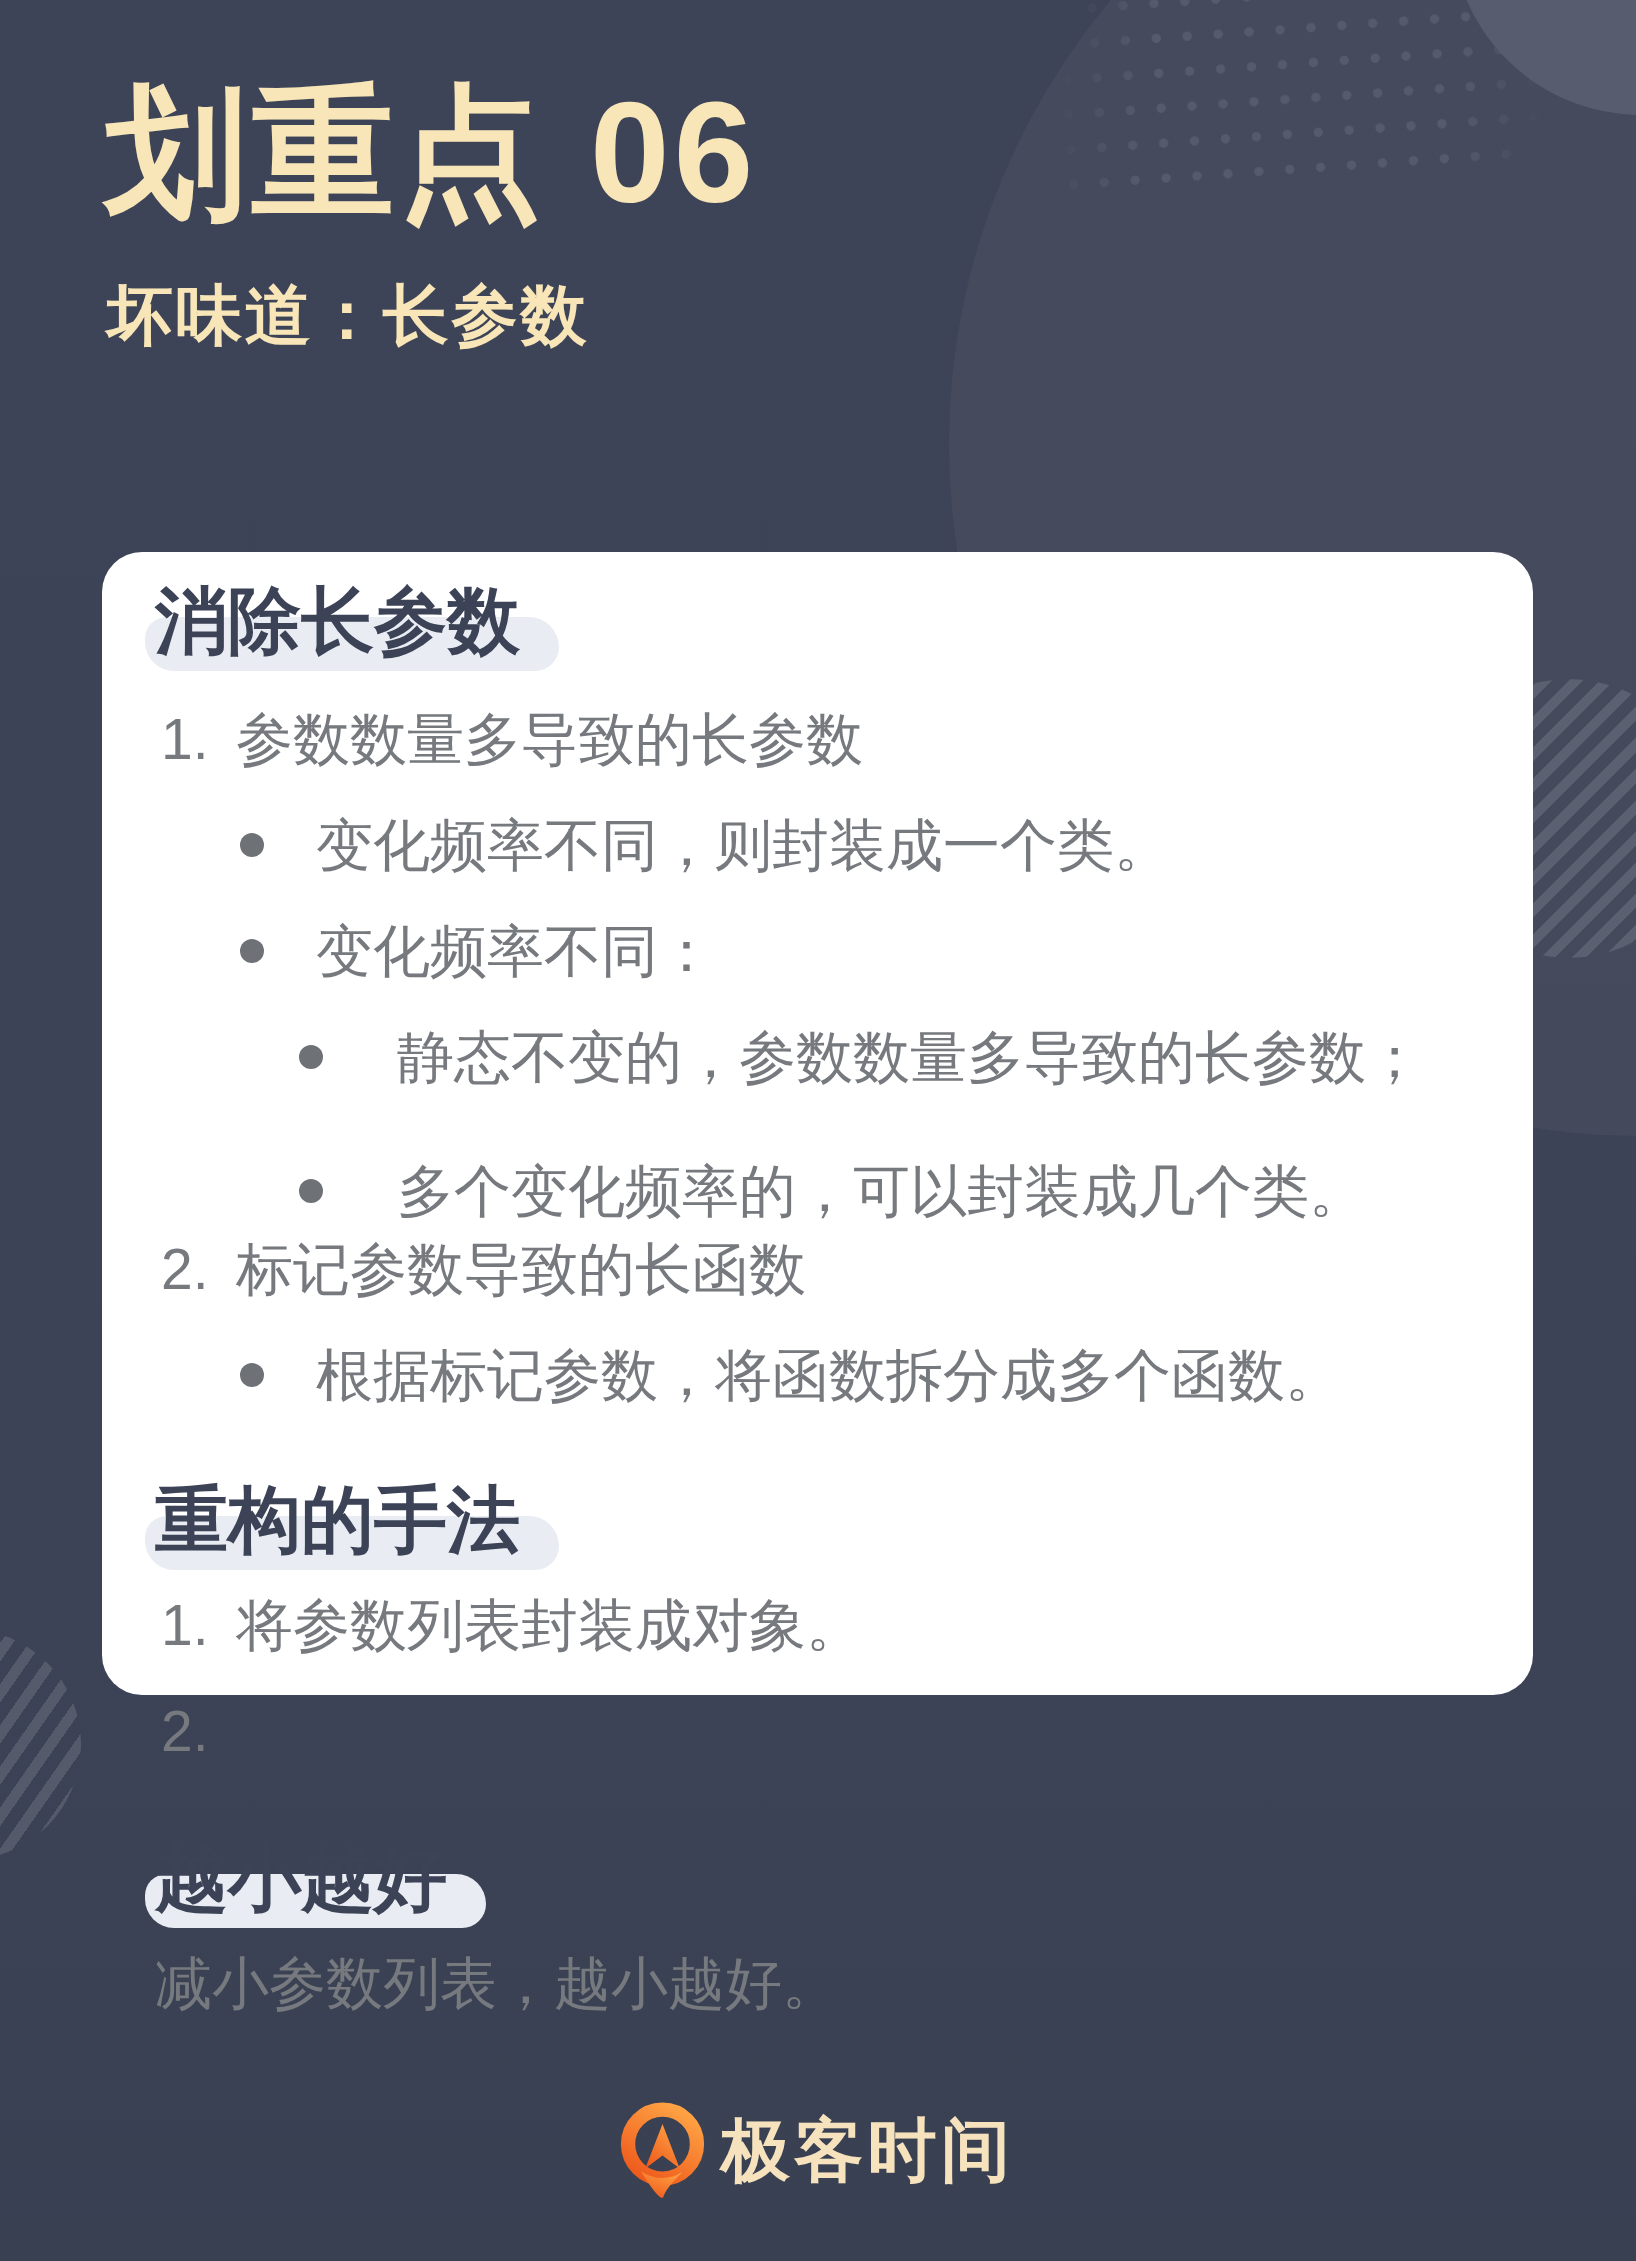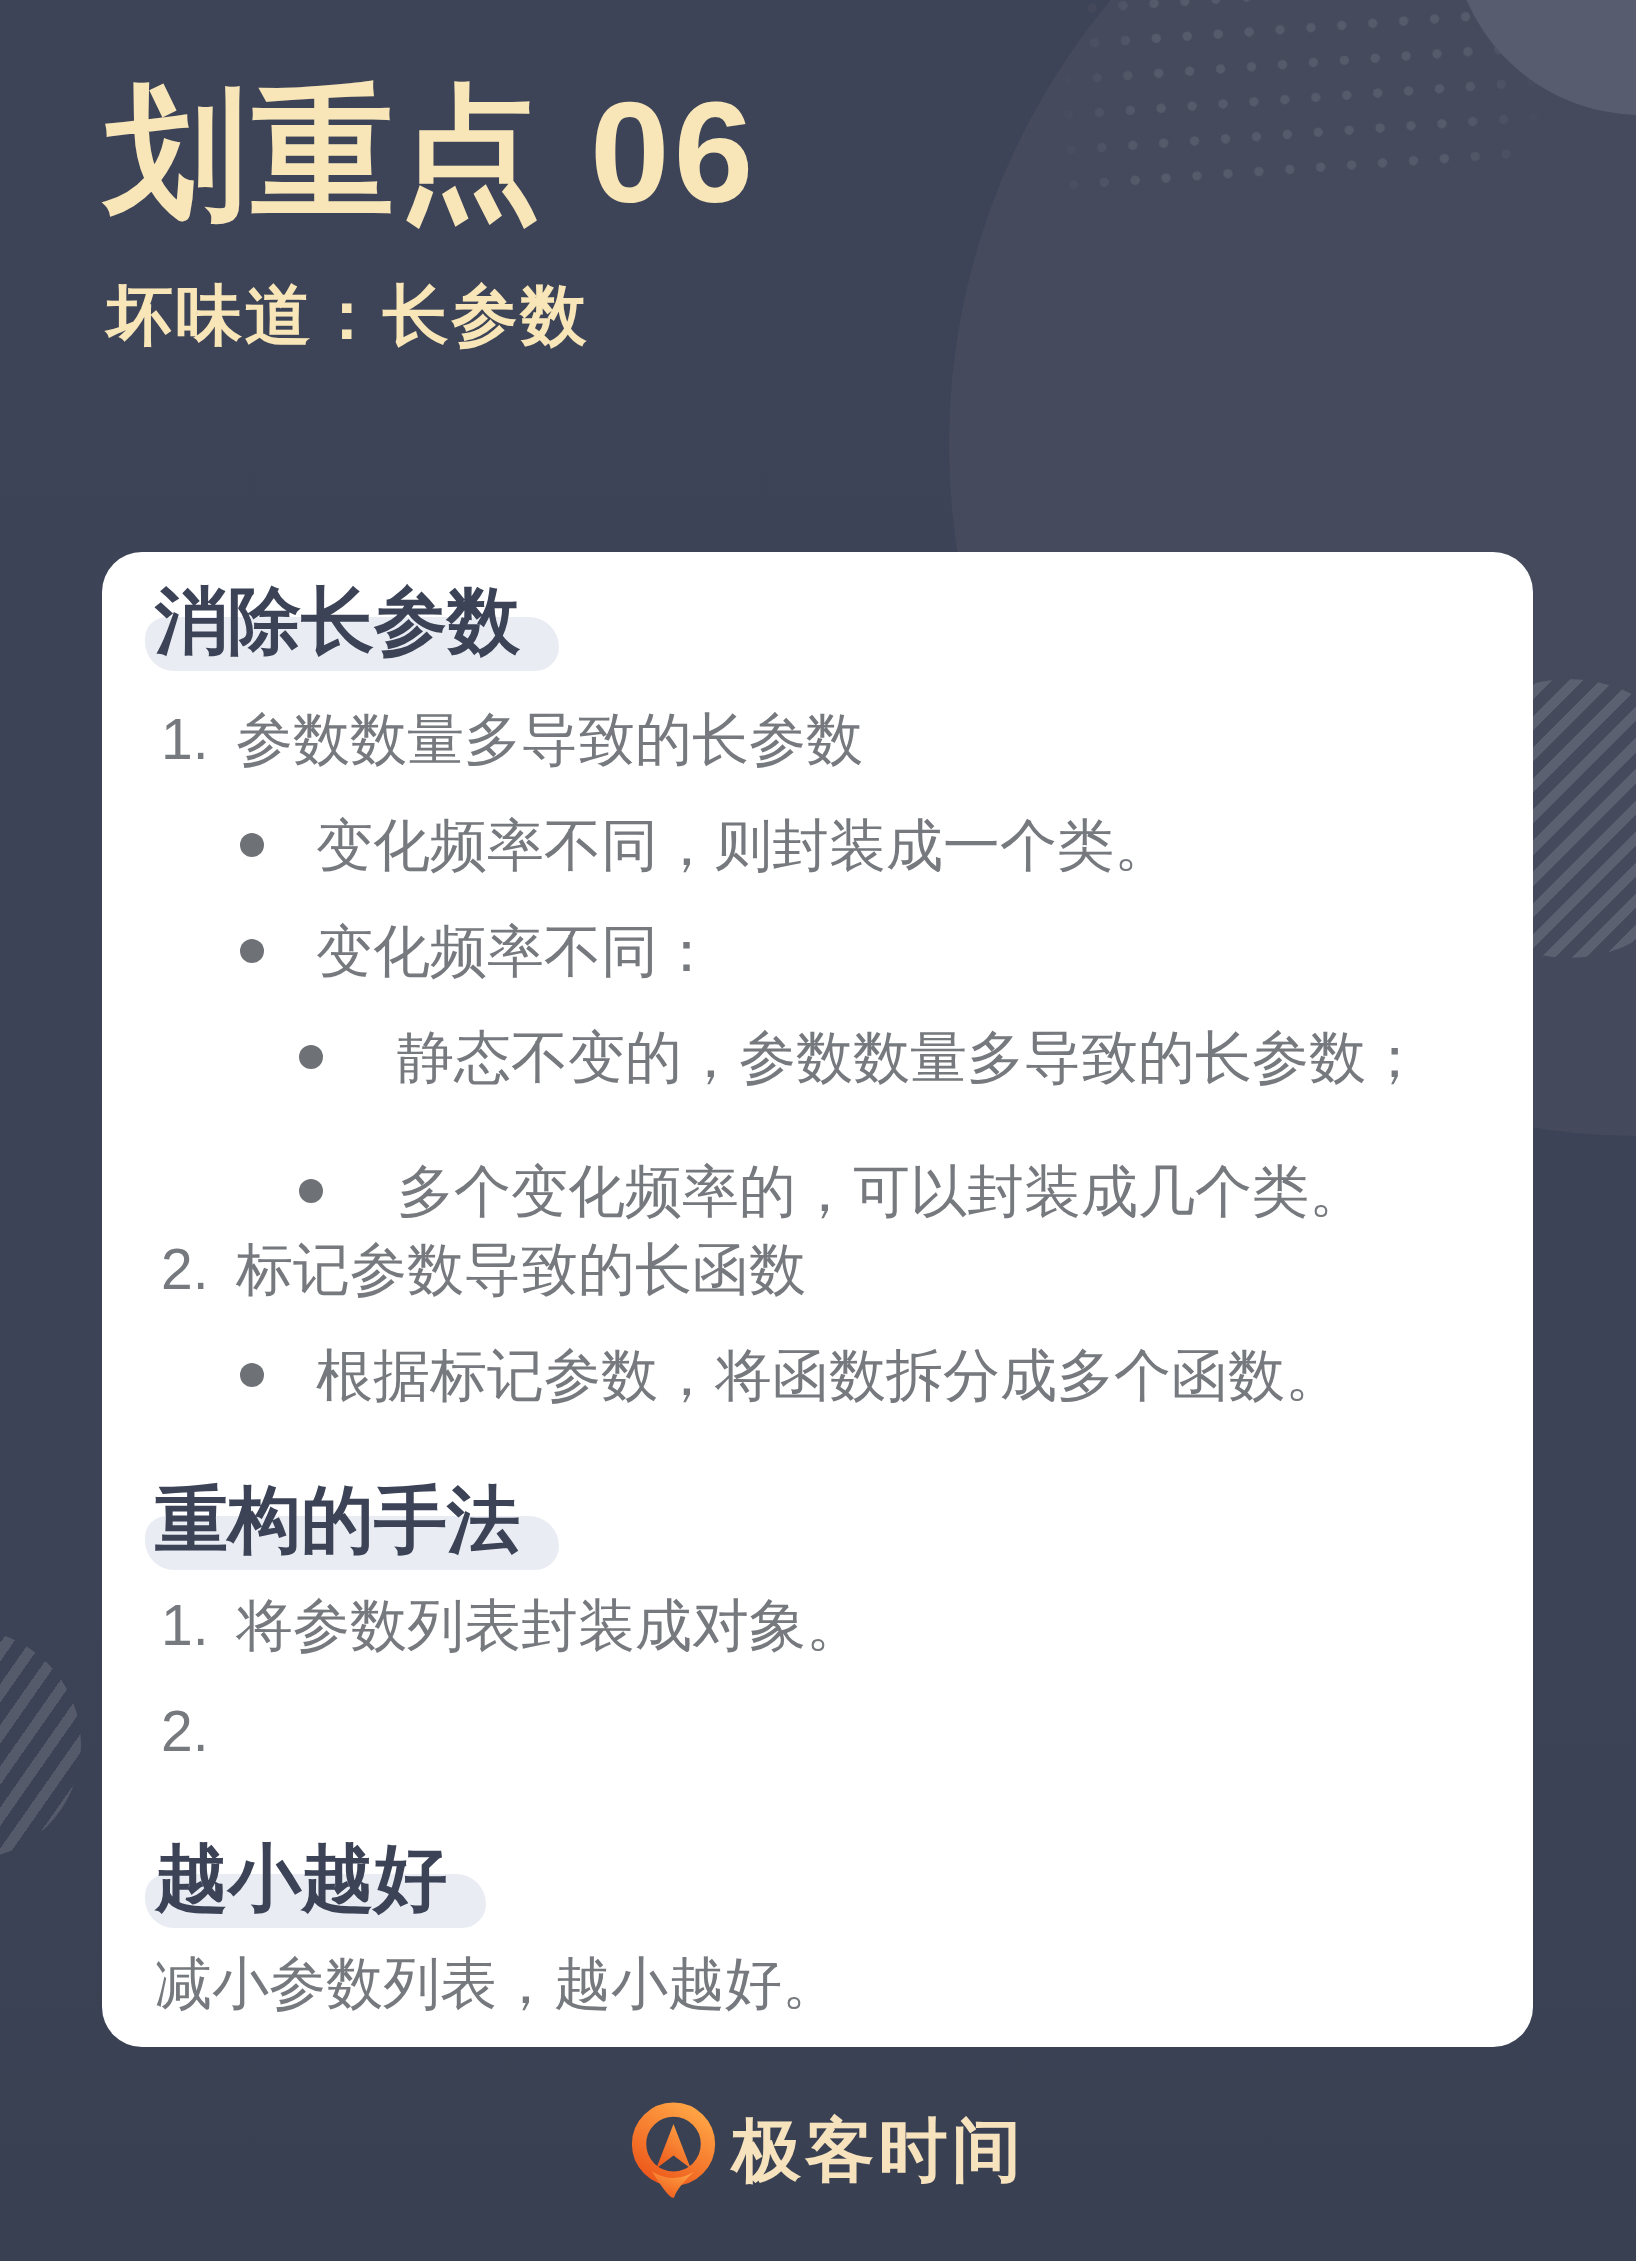--- a/index.html
+++ b/index.html
@@ -40,21 +40,21 @@
     font-size:143px;line-height:1.06;font-weight:800;
     color:#f8e6b8;letter-spacing:4.3px;white-space:nowrap;z-index:2;
   }
   .subtitle{
     position:absolute;left:107px;top:274px;
     font-size:66px;line-height:1.25;font-weight:700;
     color:#f8e6b8;letter-spacing:2.9px;white-space:nowrap;z-index:2;
   }
   
   .card{
-    position:absolute;left:102px;top:552px;width:1431px;height:1495px;
+    position:absolute;left:102px;top:552px;width:1431px;height:1143px;
     background:#ffffff;border-radius:40px;z-index:2;
   }
   .card-content{position:absolute;inset:0;}
   .sec-h{
     position:absolute;left:53px;height:73px;
     font-size:73px;line-height:73px;font-weight:800;color:#3c4357;
     white-space:nowrap;
   }
   .sec-h .pill{
     position:absolute;left:-10px;right:-39px;top:33px;height:54px;
@@ -67,21 +67,21 @@
   }
   .row .num{position:absolute;left:59px;white-space:nowrap;}
   .row .txt{position:absolute;white-space:nowrap;}
   .lvl1 .txt{left:134px;}
   .lvl2 .txt{left:214px;}
   .lvl3 .txt{left:295px;}
   .dot{position:absolute;top:41px;width:24px;height:24px;border-radius:50%;background:#6e7176;}
   .lvl2 .dot{left:138px;}
   .lvl3 .dot{left:197px;}
   
-  .footer{position:absolute;left:11px;top:2099px;width:1456px;height:162px;z-index:2;}
+  .footer{position:absolute;left:0;top:2099px;width:1456px;height:162px;z-index:2;}
   .logo{position:absolute;left:618px;top:2.1px;width:89px;height:102px;}
   .brand{
     position:absolute;left:721px;top:14.3px;
     font-size:69px;line-height:1.1;font-weight:700;color:#f6e3be;
     letter-spacing:4.3px;white-space:nowrap;
   }
 </style>
 </head>
 <body>
 

